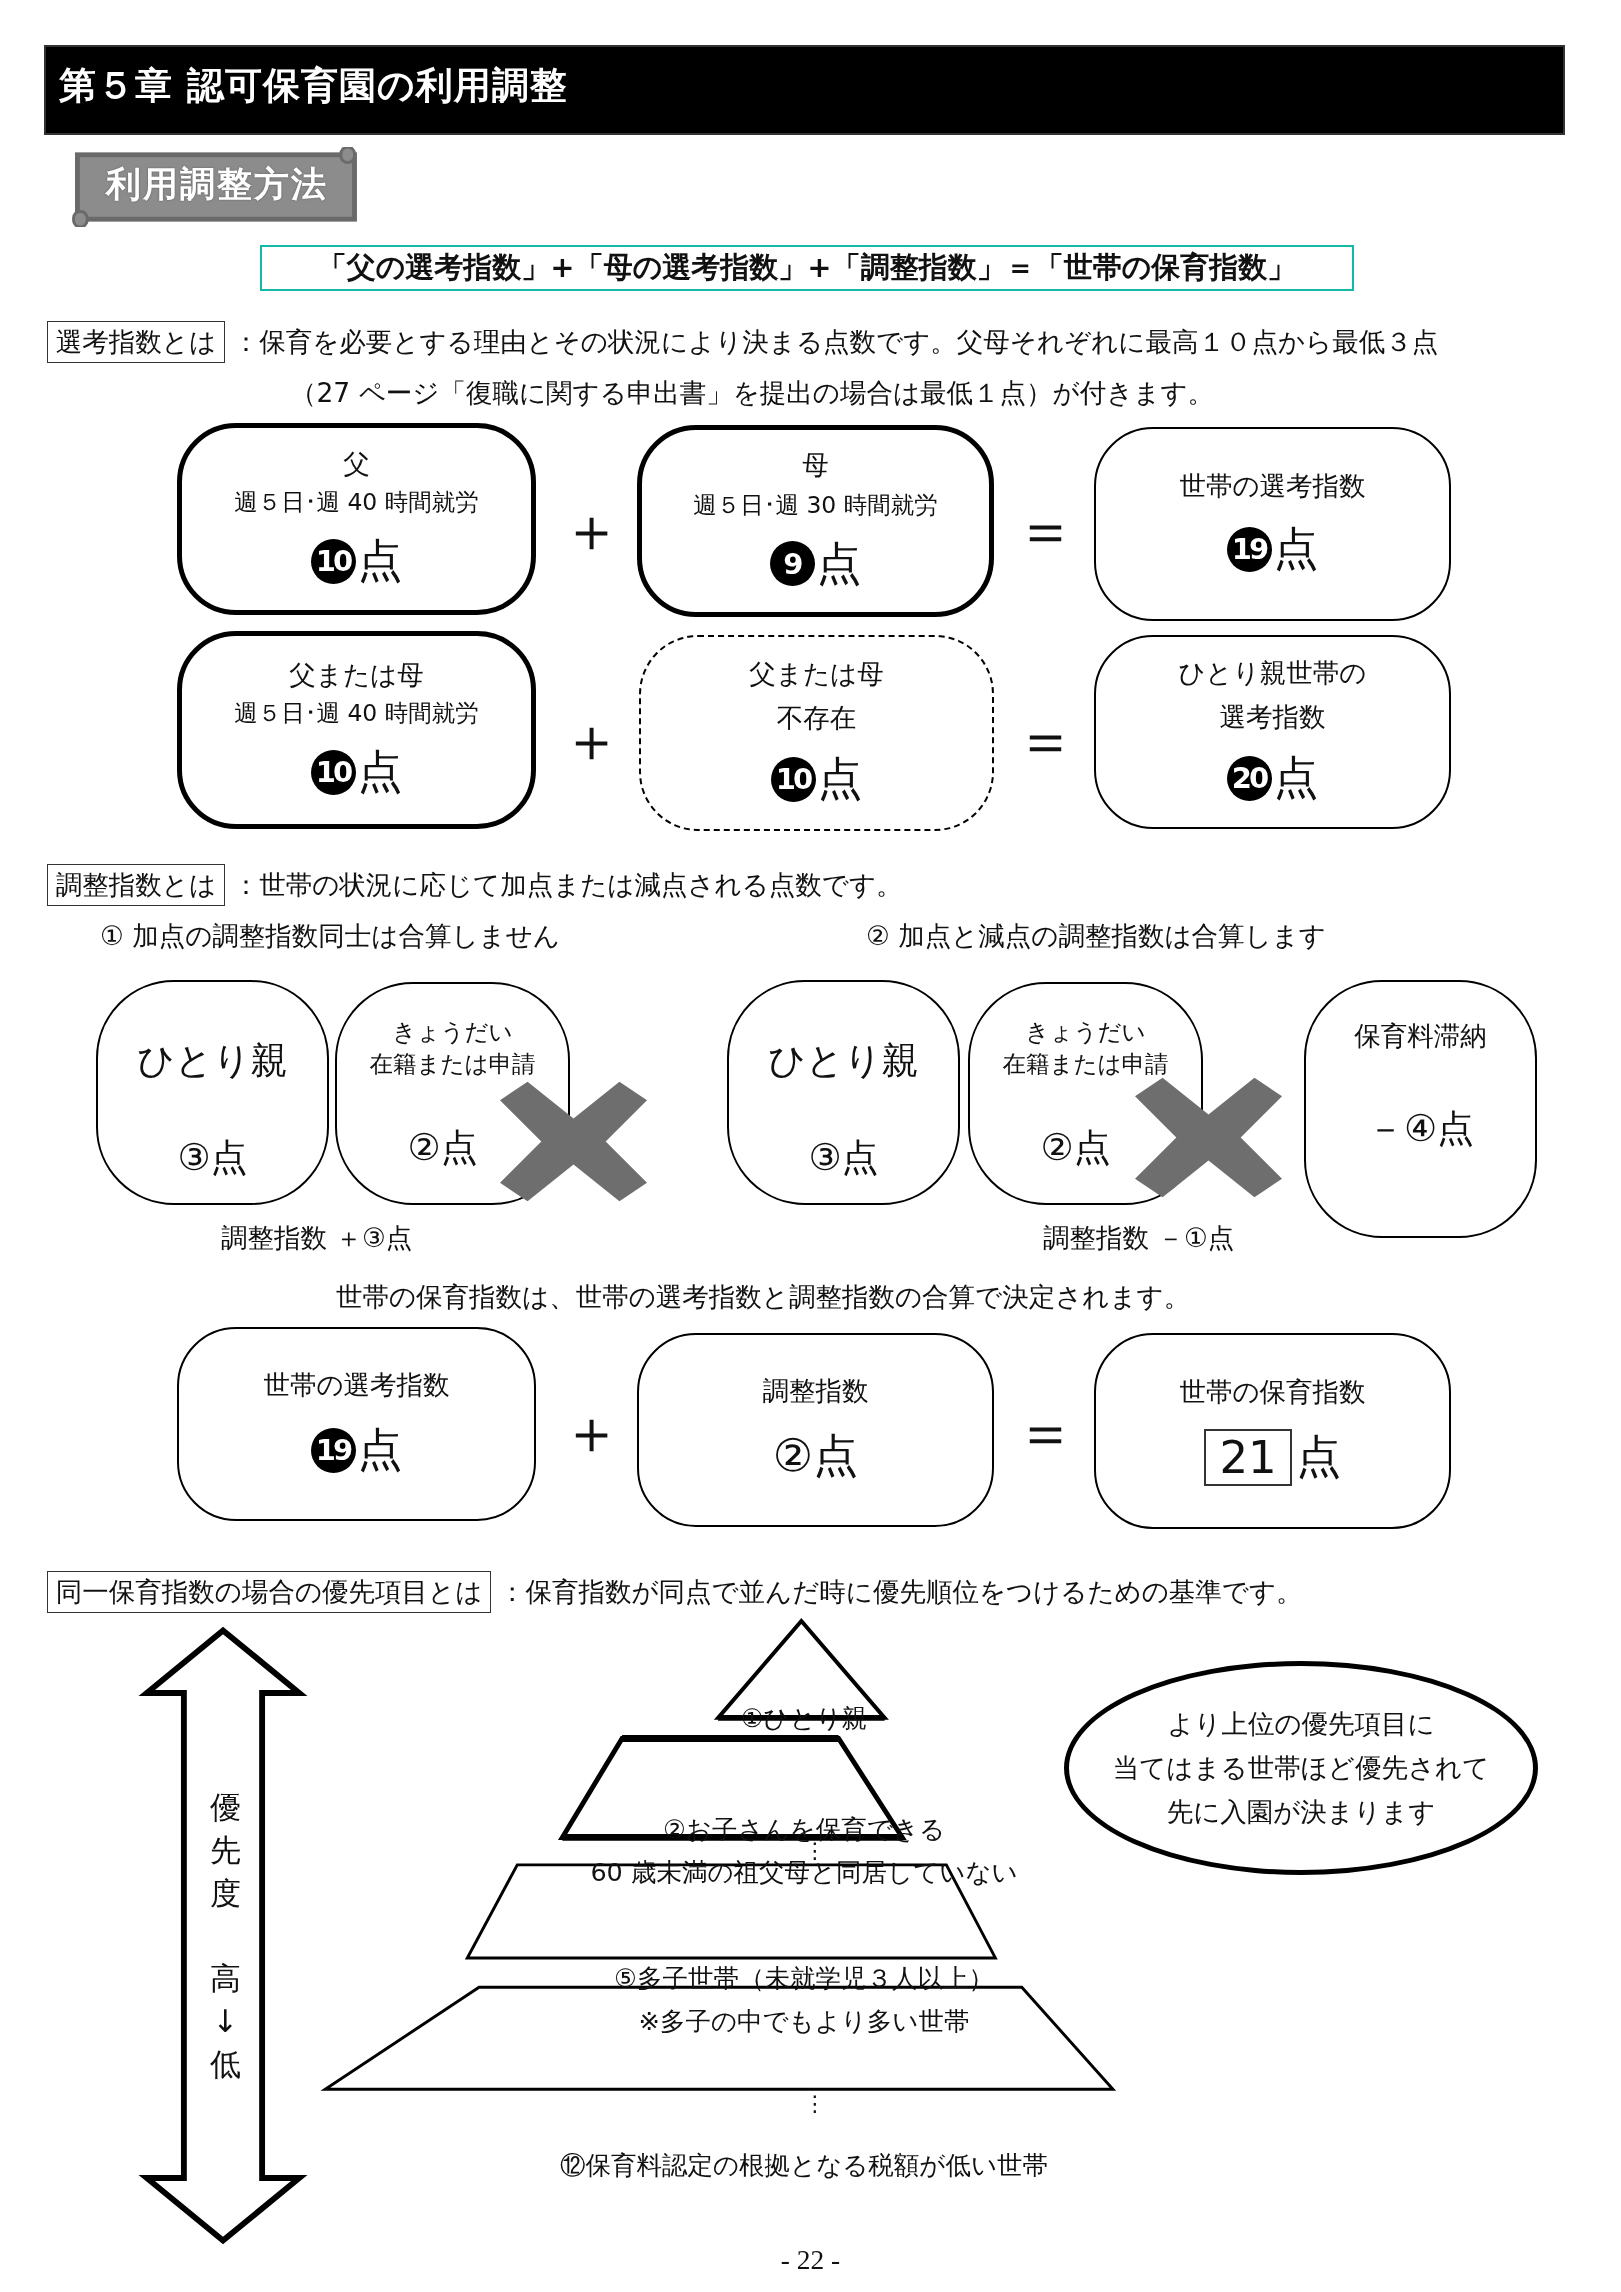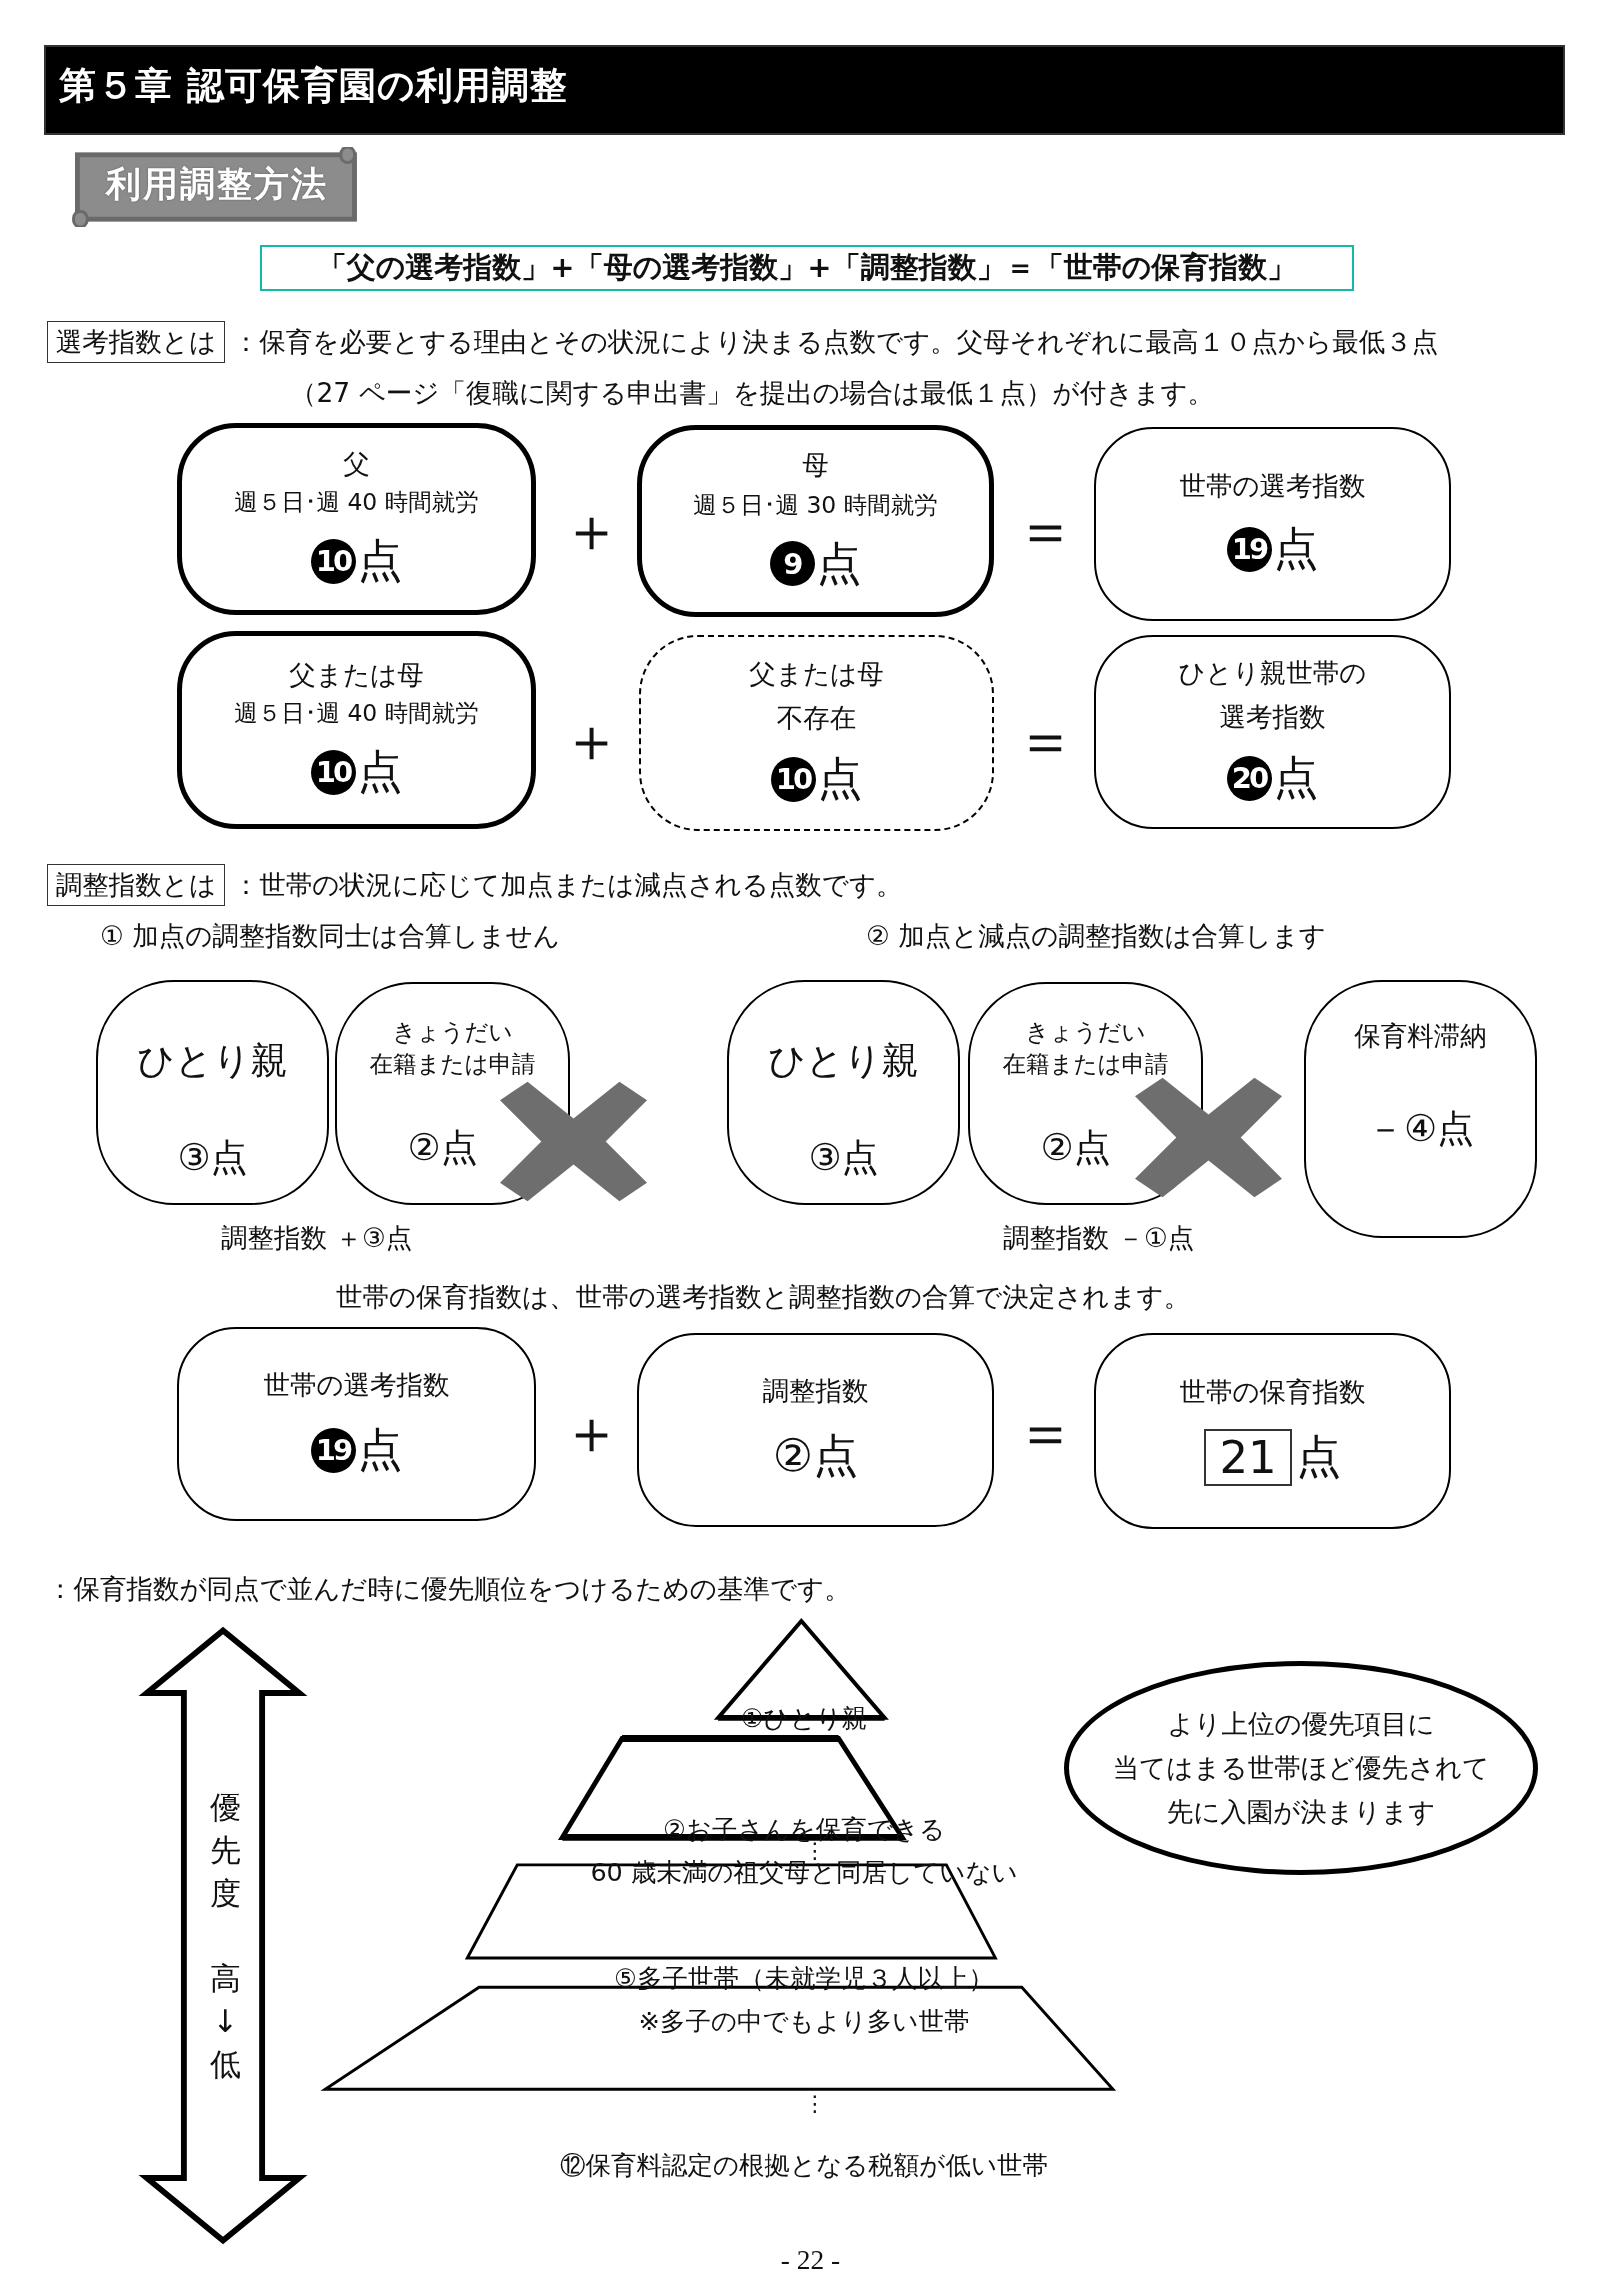--- a/index.html
+++ b/index.html
@@ -151,21 +151,21 @@
   <div class="midtxt">在籍または申請</div>
   <div class="bigtxt" style="margin-top:43px; margin-right:19.6px">②点</div>
 </div>
 <div class="rbox tall" style="left:1304px; top:980px; width:233px; height:258px; justify-content:flex-start; padding-top:37px;">
   <div class="t1">保育料滞納</div>
   <div class="bigtxt" style="margin-top:51px">－④点</div>
 </div>
 <svg class="cross" style="left:1135px; top:1064px;" width="157" height="127" viewBox="0 0 160 130">
   <path d="M0,20 L30,0 L80,40 L130,0 L160,20 L115,65 L160,110 L130,130 L80,90 L30,130 L0,110 L45,65 Z" fill="#6e6e6e"></path>
 </svg>
-<div class="abs under-label" style="left:1003px; top:1220px;">調整指数 －①点</div>
+<div class="abs under-label" style="left:1043px; top:1220px;">調整指数 －①点</div>
 
 <div class="abs sub-line" style="left:336px; top:1279px;">世帯の保育指数は、世帯の選考指数と調整指数の合算で決定されます。</div>
 <div class="rbox" style="left:177px; top:1327px; width:359px; height:194px;">
   <div class="t1">世帯の選考指数</div>
   <div class="pts" style="margin-top:17.6px">
     <span class="circle-black">19</span>
     <span>点</span>
   </div>
 </div>
 <div class="op" style="left:561px; top:1392px;">＋</div>
@@ -176,20 +176,21 @@
 <div class="op" style="left:1015px; top:1392px;">＝</div>
 <div class="rbox" style="left:1094px; top:1333px; width:357px; height:196px;">
   <div class="t1">世帯の保育指数</div>
   <div class="pts" style="margin-top:17.6px">
     <span class="boxed-num">21</span>
     <span>点</span>
   </div>
 </div>
 
 <div class="abs def-row" style="left:47px; top:1571px;">
+  <span class="def-label">同一保育指数の場合の優先項目とは</span>
   <span>：保育指数が同点で並んだ時に優先順位をつけるための基準です。</span>
 </div>
 
 <svg class="abs" style="left:135px; top:1622px;" width="176" height="627" viewBox="0 0 180 640">
   <path d="M90,8 L168,72 L130,72 L130,568 L168,568 L90,632 L12,568 L50,568 L50,72 L12,72 Z" fill="#fff" stroke="#000" stroke-width="6" stroke-linejoin="miter"></path>
 </svg>
 <div class="arrow-text" style="top:1786px;">
   <div>優</div>
   <div>先</div>
   <div>度</div>

